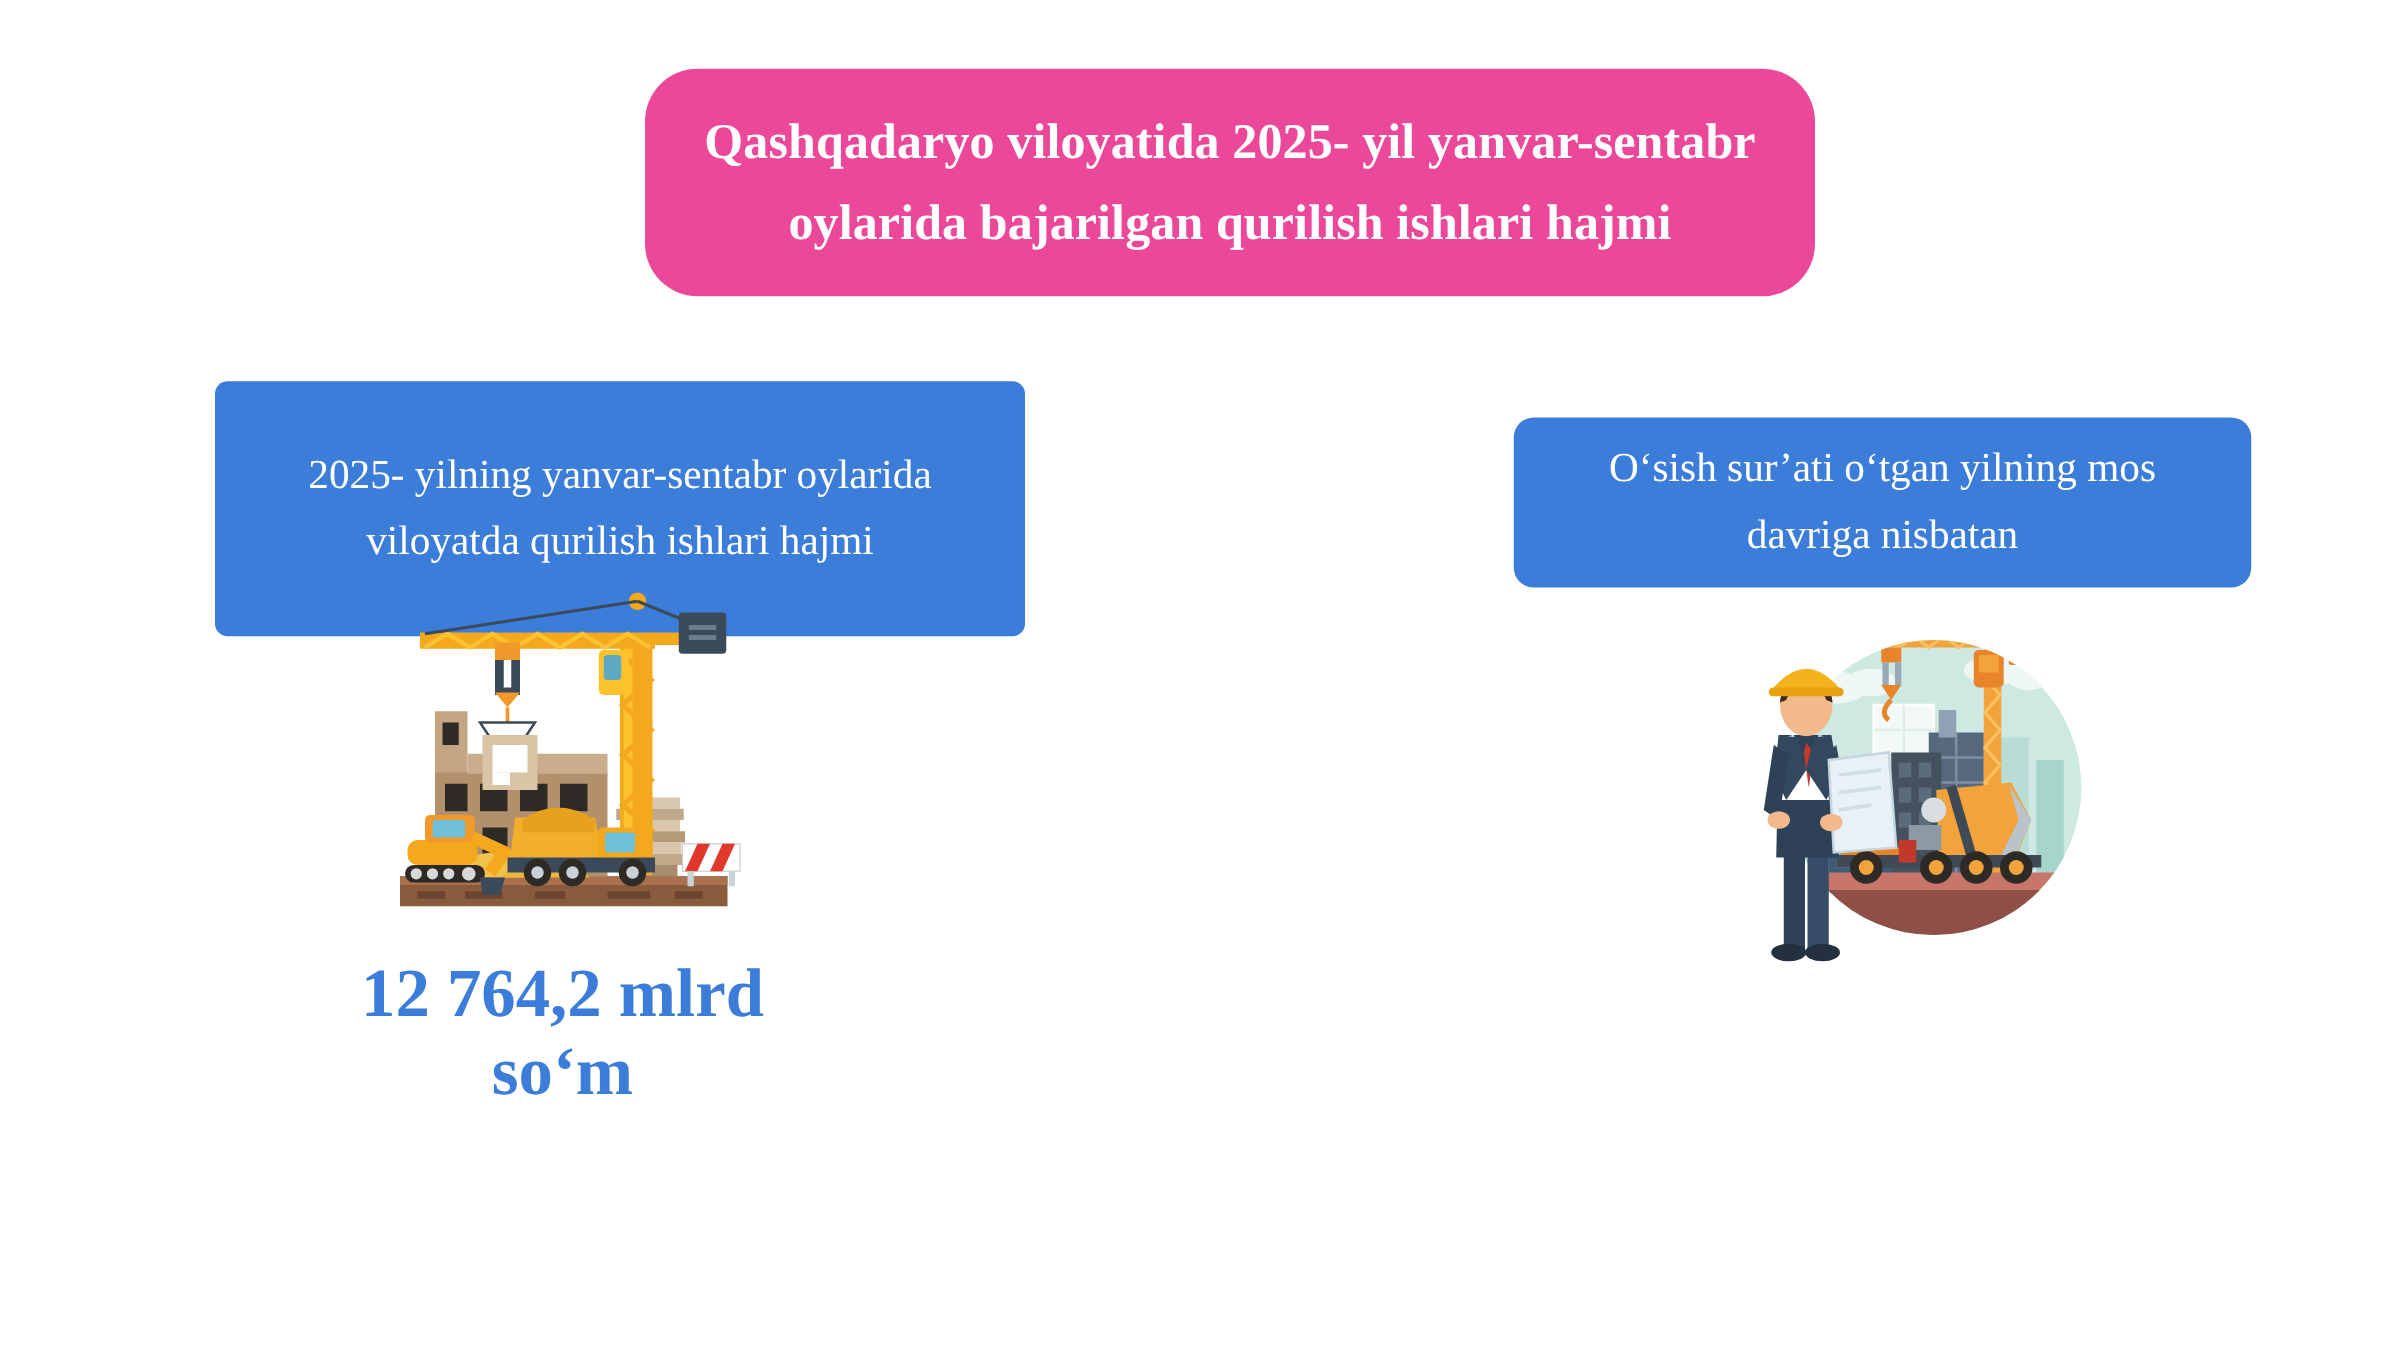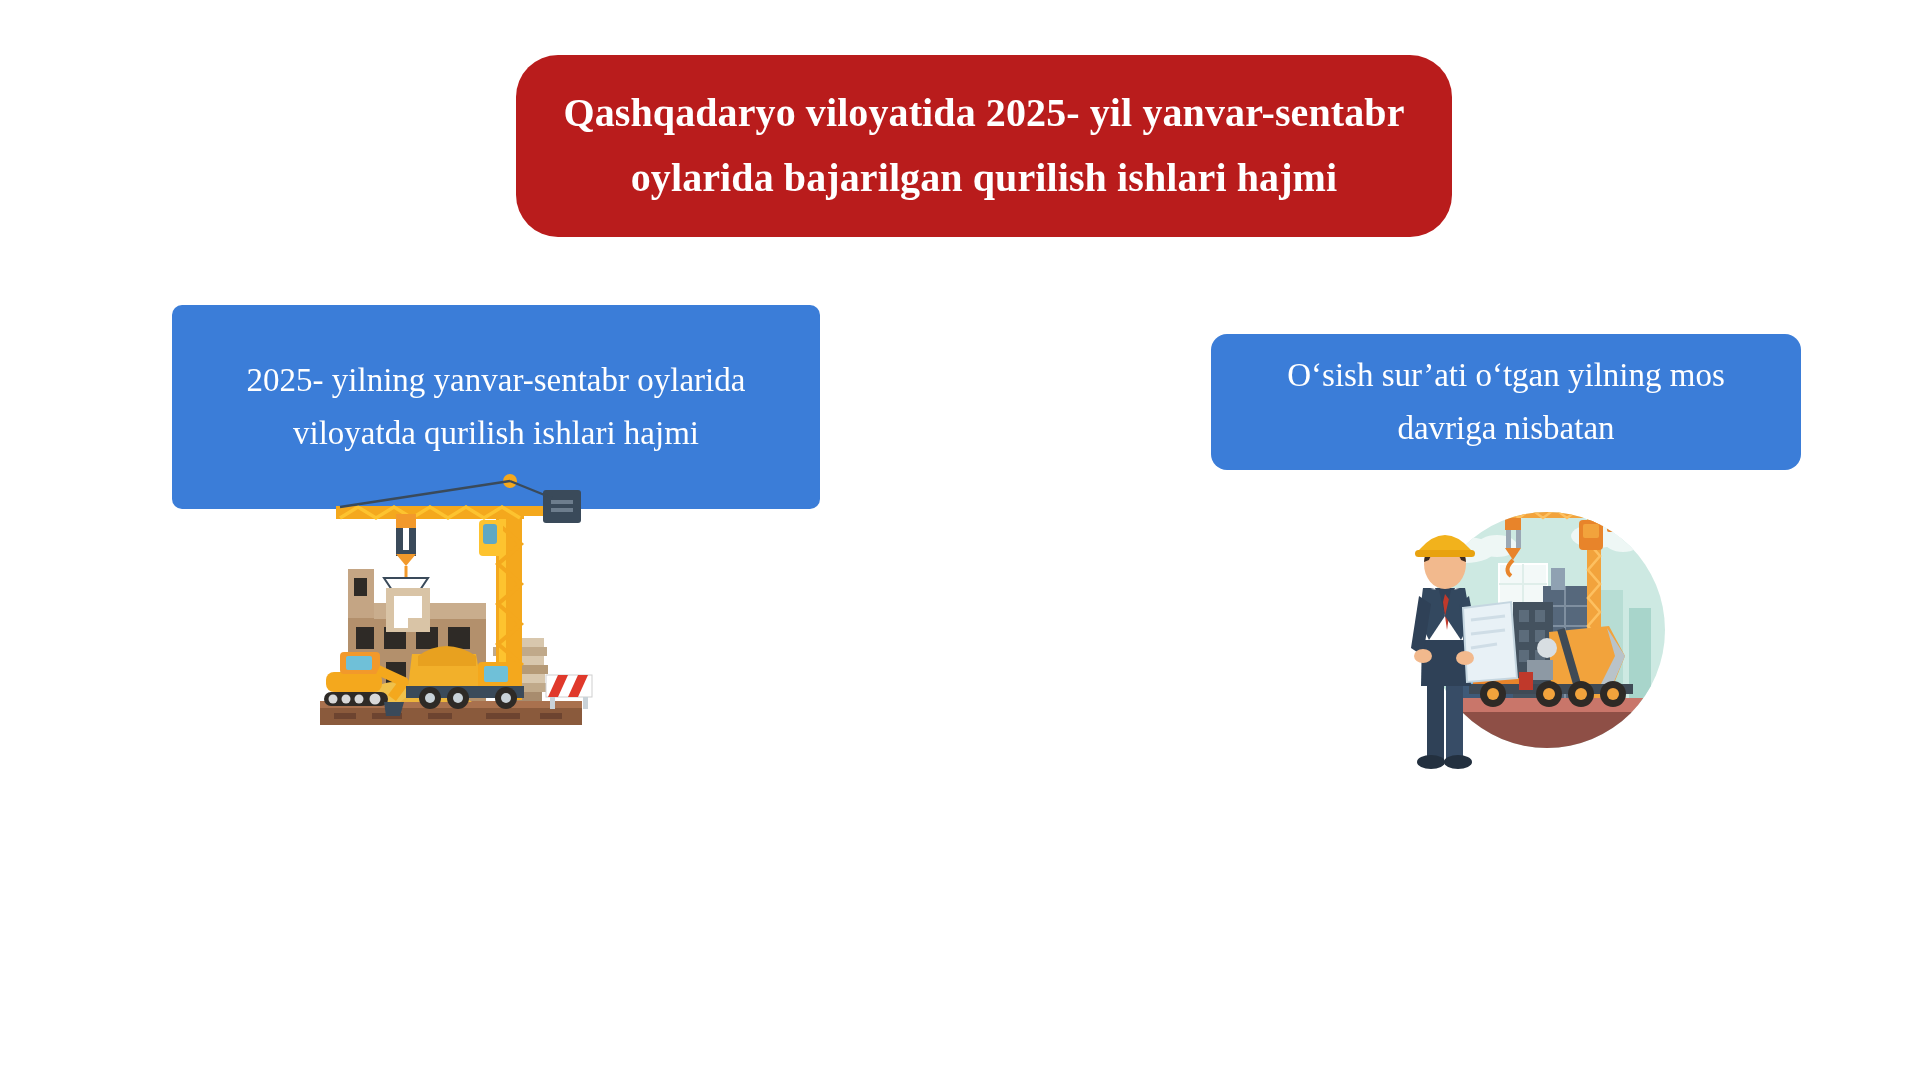--- a/index.html
+++ b/index.html
@@ -17,21 +17,21 @@
     font-family: "Liberation Serif", "DejaVu Serif", serif;
   }
 
   
   .title-banner {
     position: absolute;
     left: 516px;
     top: 55px;
     width: 936px;
     height: 182px;
-    background: #b91c1c;
+    background: #ec4899;
     border-radius: 42px;
     display: flex;
     align-items: center;
     justify-content: center;
     padding: 10px 46px;
   }
   .title-banner .title-text {
     color: #ffffff;
     font-size: 40px;
     font-weight: bold;
@@ -216,20 +216,21 @@
       <g>
         <rect x="246" y="209" width="46" height="22" fill="#ffffff" stroke="#cfcfcf" stroke-width="1"></rect>
         <path d="M248 231 L258 209 L268 209 L258 231 Z" fill="#e0392b"></path>
         <path d="M268 231 L278 209 L288 209 L278 231 Z" fill="#e0392b"></path>
         <rect x="250" y="231" width="5" height="12" fill="#c9d2d8"></rect>
         <rect x="283" y="231" width="5" height="12" fill="#c9d2d8"></rect>
       </g>
     </svg>
   </div>
 
+  <div class="value-text value-left">12 764,2 mlrd so‘m</div>
 </div>
 
 <div class="figure-block figure-right">
 
   <div class="illustration illus-right">
     <svg viewBox="0 0 278 292" width="278" height="292" xmlns="http://www.w3.org/2000/svg">
       <defs>
         <clipPath id="circleClip">
           <circle cx="146" cy="150" r="118"></circle>
         </clipPath>

